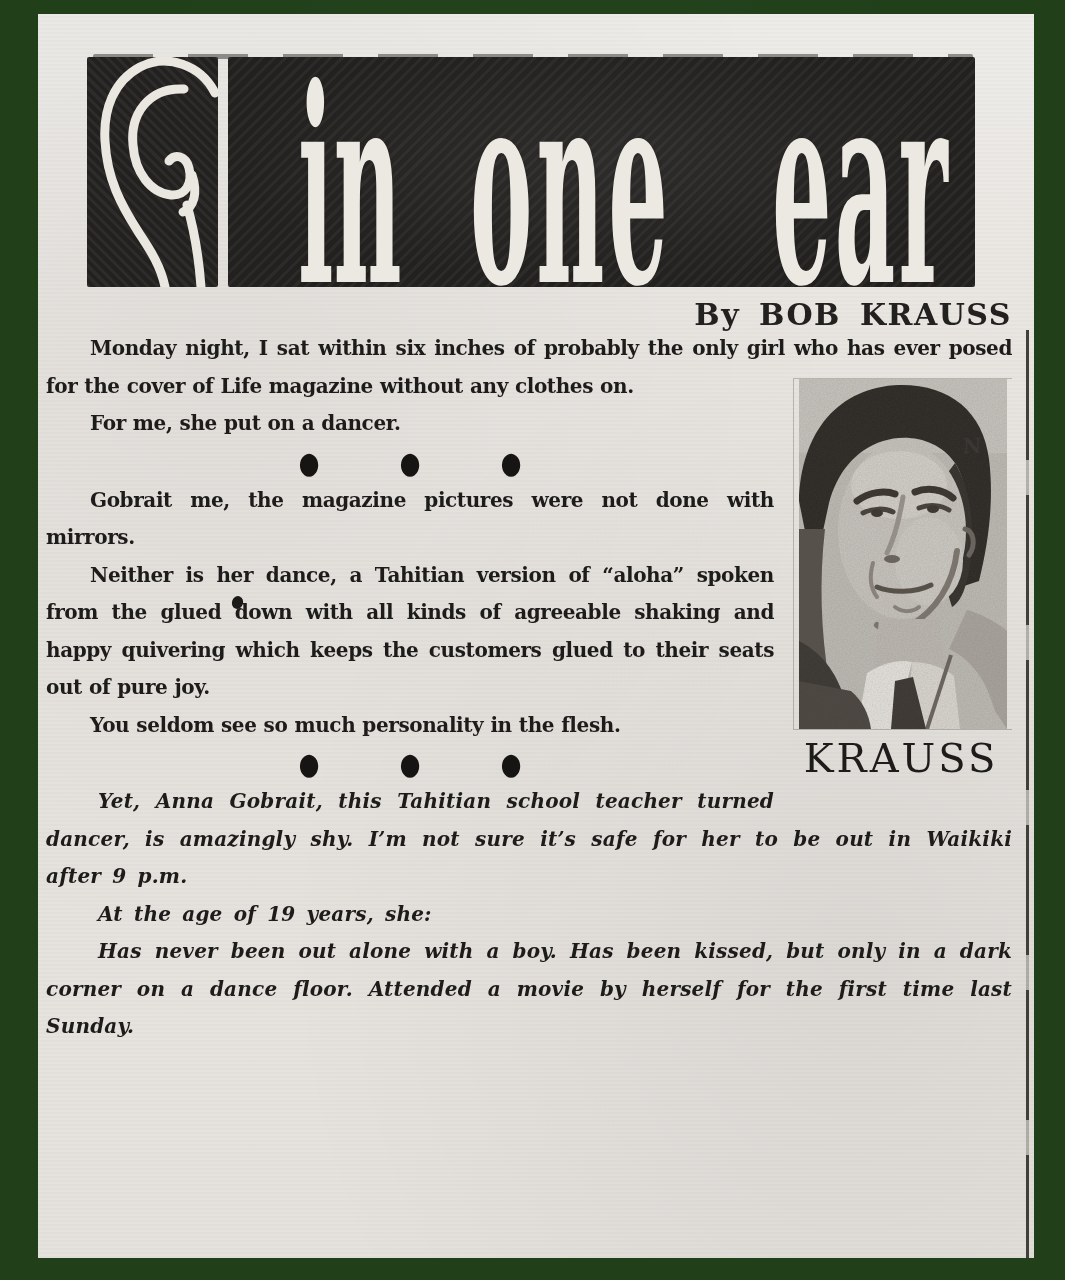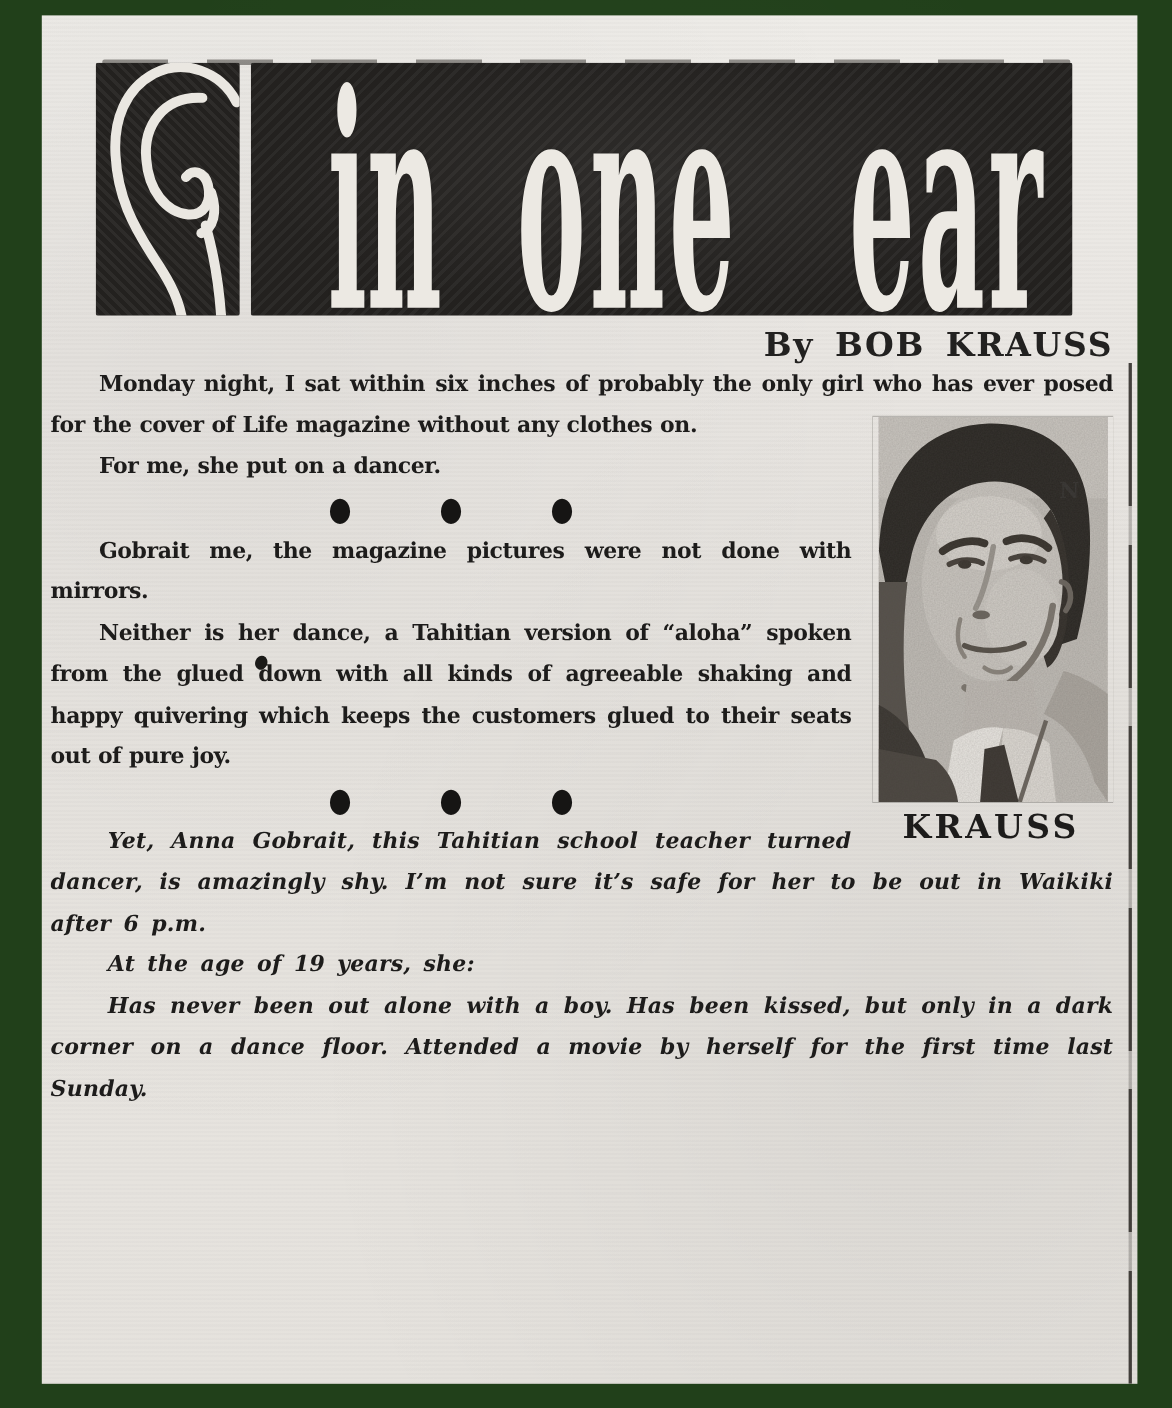--- a/index.html
+++ b/index.html
@@ -36,21 +36,21 @@
   .article p{margin:0;font-size:20px;line-height:37.5px;font-weight:700;
     text-align:justify;text-indent:44px;letter-spacing:-0.4px;word-spacing:0.5px;}
   .article .sec-italic p{font-style:italic;letter-spacing:0.2px;word-spacing:4px;text-indent:52px;}
   .sep{margin:6px 0 2px;line-height:28px;text-align:center;text-indent:0;}
   .sep .dot{display:inline-block;margin:0 40px;font-size:24px;color:#161514;
     transform:scaleY(1.25);font-style:normal;}
   
   .photo-block{float:right;width:222px;margin:-26px 0 8px 16px;}
   .photo-frame{width:218px;height:350px;margin:0 0 0 4px;overflow:hidden;
     box-shadow:0 0 0 1px rgba(40,38,35,0.25);}
-  .photo-caption{margin-top:6px;text-align:center;font-weight:700;font-size:30px;
+  .photo-caption{margin-top:6px;text-align:center;font-weight:400;font-size:40px;
     letter-spacing:3px;color:#1d1c1b;}
   
   .column-rule{position:absolute;right:5px;top:316px;bottom:0;width:3px;opacity:0.85;
     background:repeating-linear-gradient(180deg,#26231f 0 130px,rgba(38,35,31,0.3) 130px 165px);}
   .speck-a{position:absolute;left:194px;top:582px;width:11px;height:13px;border-radius:50%;
     background:#1b1a18;transform:rotate(20deg);}
   .speck-b{position:absolute;left:925px;top:420px;width:16px;height:18px;opacity:0.25;
     color:#555;font-size:20px;font-weight:700;}
   .top-smudge{position:absolute;left:55px;top:40px;width:880px;height:5px;opacity:0.5;
     background:repeating-linear-gradient(90deg,#33302c 0 60px,transparent 60px 95px);border-radius:2px;}
@@ -140,28 +140,29 @@
 
       <p>For me, she put on a dancer.</p>
 
       <div class="sep">
         <span class="dot">●</span><span class="dot">●</span><span class="dot">●</span>
       </div>
 
       <div class="sec-roman">
         <p>Gobrait me, the magazine pictures were not done with mirrors.</p>
         <p>Neither is her dance, a Tahitian version of “aloha” spoken from the glued down with all kinds of agreeable shaking and happy quivering which keeps the customers glued to their seats out of pure joy.</p>
+        <p>You seldom see so much personality in the flesh.</p>
       </div>
 
       <div class="sep">
         <span class="dot">●</span><span class="dot">●</span><span class="dot">●</span>
       </div>
 
       <div class="sec-italic">
-        <p>Yet, Anna Gobrait, this Tahitian school teacher turned dancer, is amazingly shy.  I’m not sure it’s safe for her to be out in Waikiki after 6 p.m.</p>
+        <p>Yet, Anna Gobrait, this Tahitian school teacher turned dancer, is amazingly shy.  I’m not sure it’s safe for her to be out in Waikiki after 9 p.m.</p>
         <p>At the age of 19 years, she:</p>
         <p>Has never been out alone with a boy.  Has been kissed, but only in a dark corner on a dance floor.  Attended a movie by herself for the first time last Sunday.</p>
       </div>
 
     </div>
 
     <div class="column-rule"></div>
     <div class="speck-a"></div>
     <div class="speck-b">N</div>
   </div>

